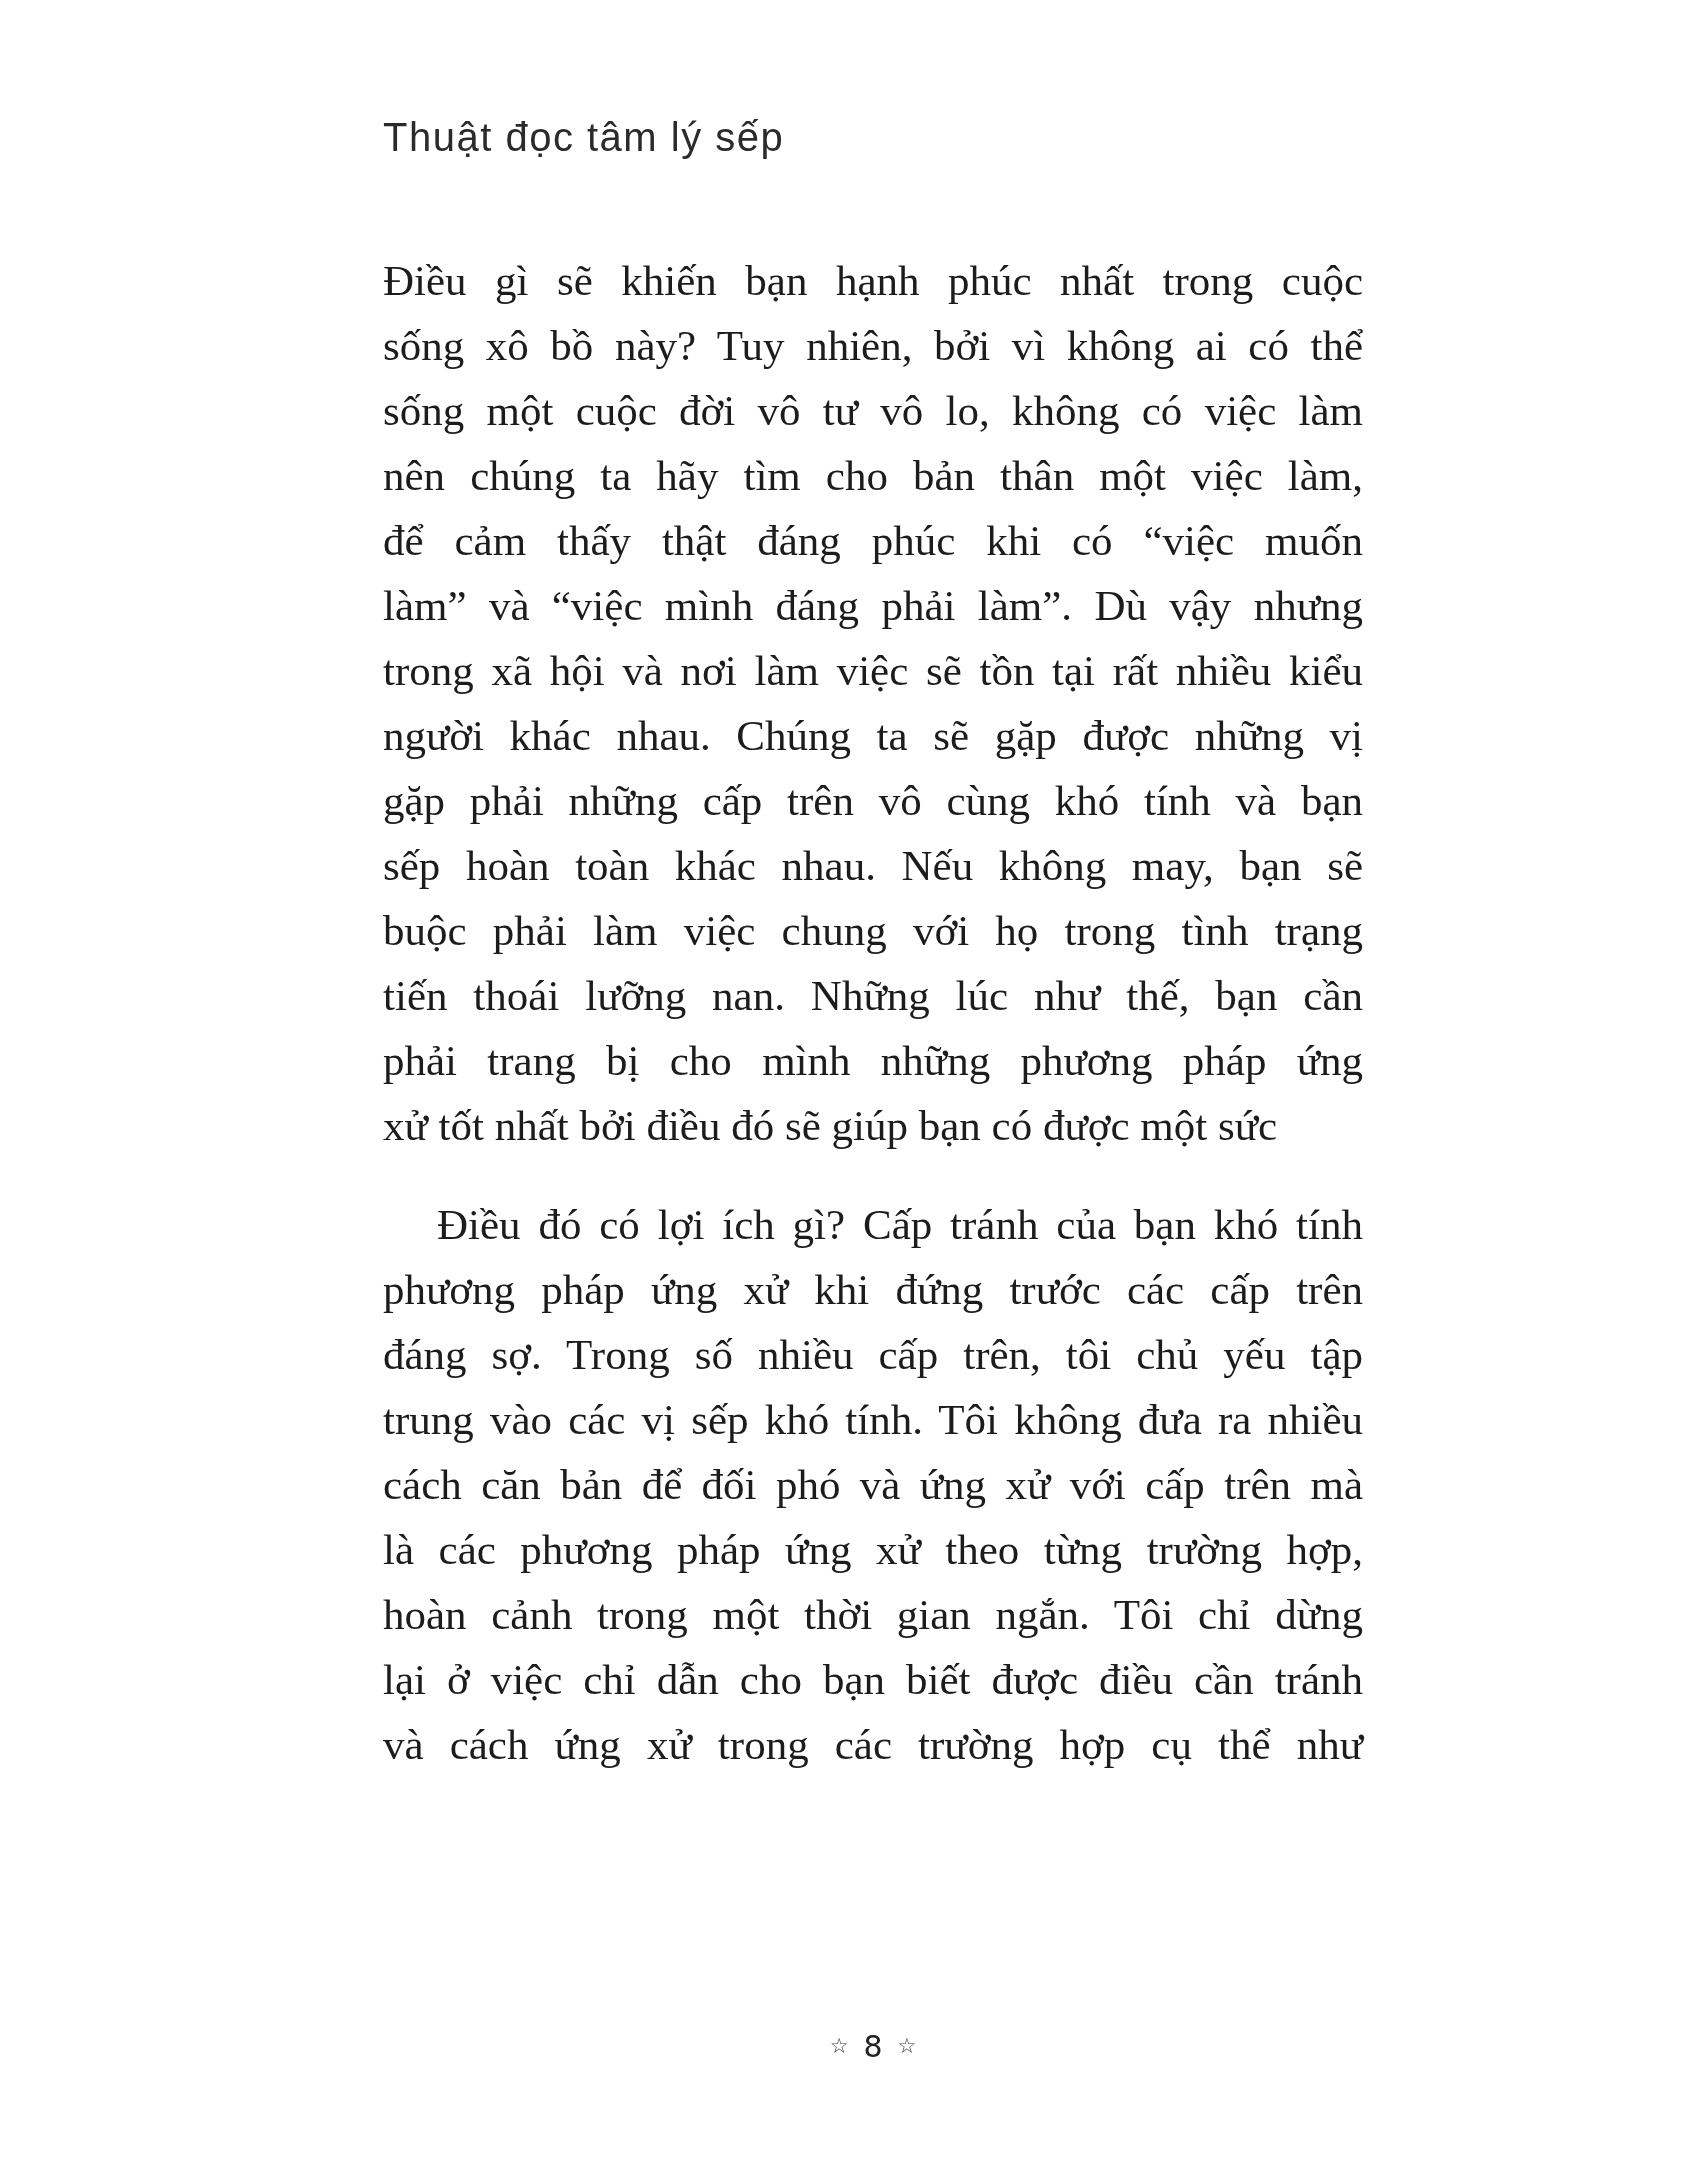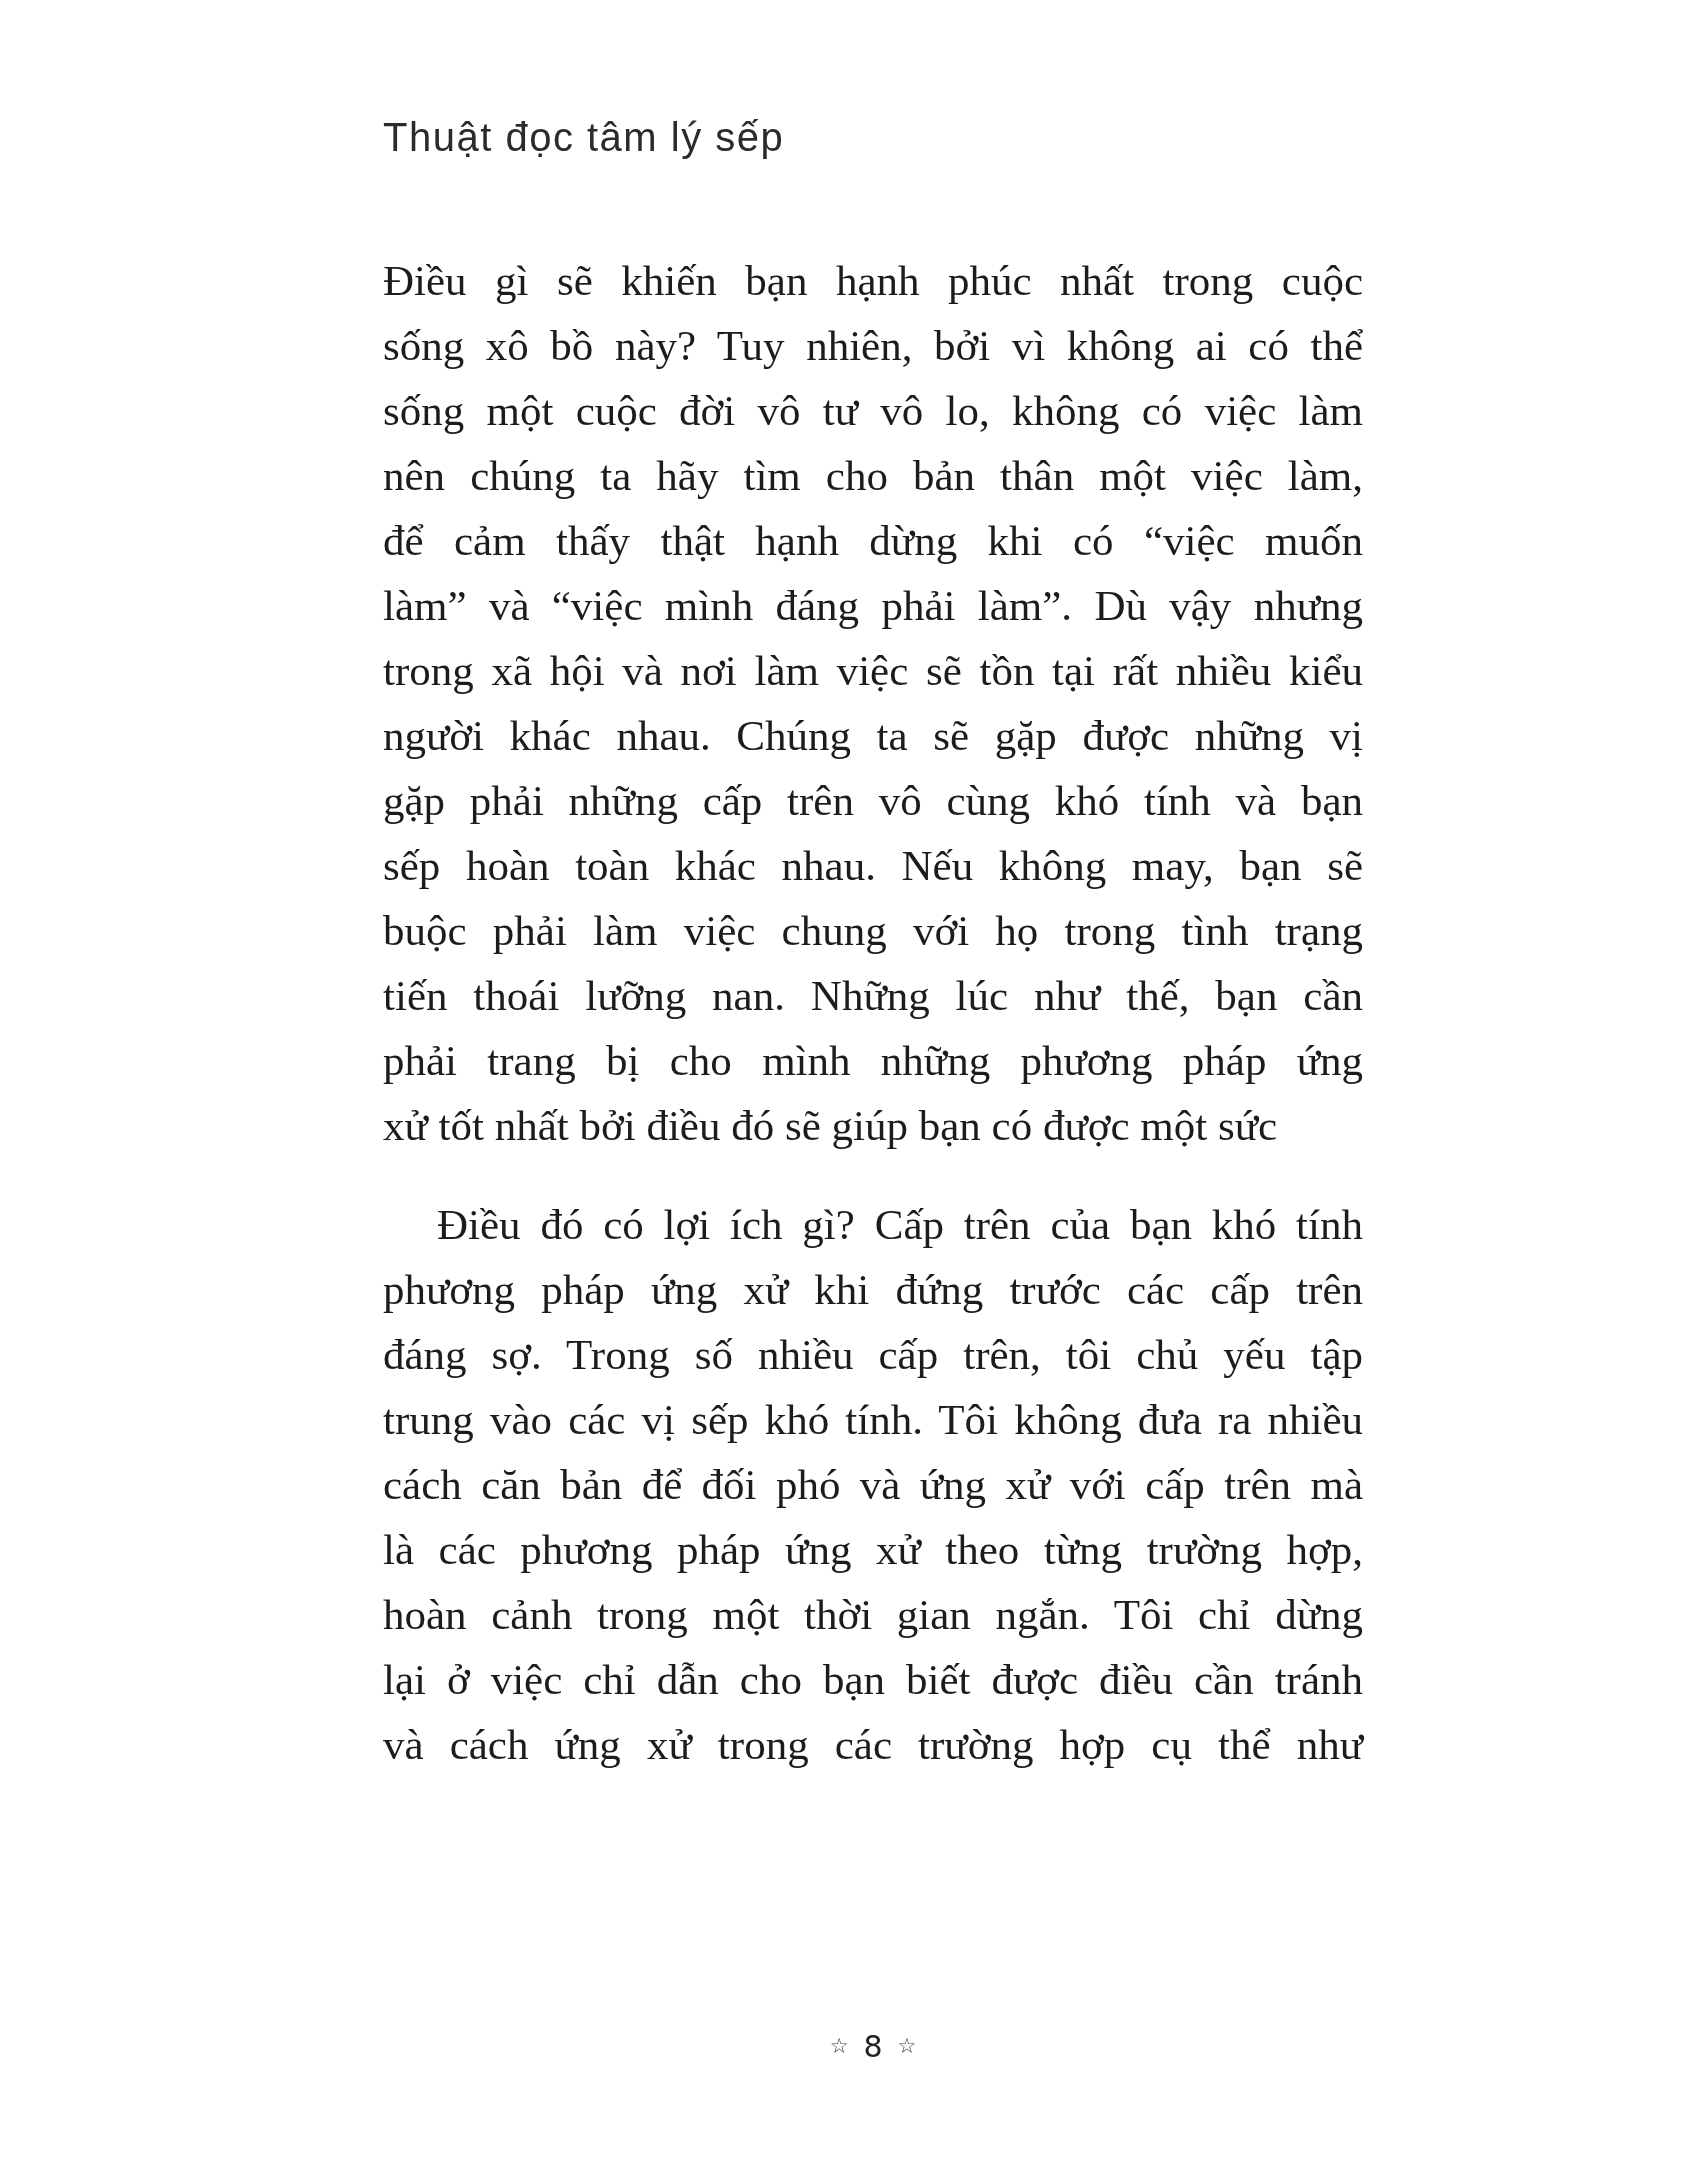--- a/index.html
+++ b/index.html
@@ -79,33 +79,33 @@
 <div class="page">
 
   <div class="running-header">Thuật đọc tâm lý sếp</div>
 
   <div class="body-text">
       <div class="para no-justify-last">
         <div class="line">Điều gì sẽ khiến bạn hạnh phúc nhất trong cuộc</div>
         <div class="line">sống xô bồ này? Tuy nhiên, bởi vì không ai có thể</div>
         <div class="line">sống một cuộc đời vô tư vô lo, không có việc làm</div>
         <div class="line">nên chúng ta hãy tìm cho bản thân một việc làm,</div>
-        <div class="line">để cảm thấy thật hạnh dừng khi có “việc muốn</div>
+        <div class="line">để cảm thấy thật đáng phúc khi có “việc muốn</div>
         <div class="line">làm” và “việc mình đáng phải làm”. Dù vậy nhưng</div>
         <div class="line">trong xã hội và nơi làm việc sẽ tồn tại rất nhiều kiểu</div>
         <div class="line">người khác nhau. Chúng ta sẽ gặp được những vị</div>
         <div class="line">gặp phải những cấp trên vô cùng khó tính và bạn</div>
         <div class="line">sếp hoàn toàn khác nhau. Nếu không may, bạn sẽ</div>
         <div class="line">buộc phải làm việc chung với họ trong tình trạng</div>
         <div class="line">tiến thoái lưỡng nan. Những lúc như thế, bạn cần</div>
         <div class="line">phải trang bị cho mình những phương pháp ứng</div>
         <div class="line">xử tốt nhất bởi điều đó sẽ giúp bạn có được một sức</div>
       </div>
       <div class="para indent">
-        <div class="line">Điều đó có lợi ích gì? Cấp trên của bạn khó tính</div>
+        <div class="line">Điều đó có lợi ích gì? Cấp tránh của bạn khó tính</div>
         <div class="line">phương pháp ứng xử khi đứng trước các cấp trên</div>
         <div class="line">đáng sợ. Trong số nhiều cấp trên, tôi chủ yếu tập</div>
         <div class="line">trung vào các vị sếp khó tính. Tôi không đưa ra nhiều</div>
         <div class="line">cách căn bản để đối phó và ứng xử với cấp trên mà</div>
         <div class="line">là các phương pháp ứng xử theo từng trường hợp,</div>
         <div class="line">hoàn cảnh trong một thời gian ngắn. Tôi chỉ dừng</div>
         <div class="line">lại ở việc chỉ dẫn cho bạn biết được điều cần tránh</div>
         <div class="line">và cách ứng xử trong các trường hợp cụ thể như</div>
       </div>
     </div>

